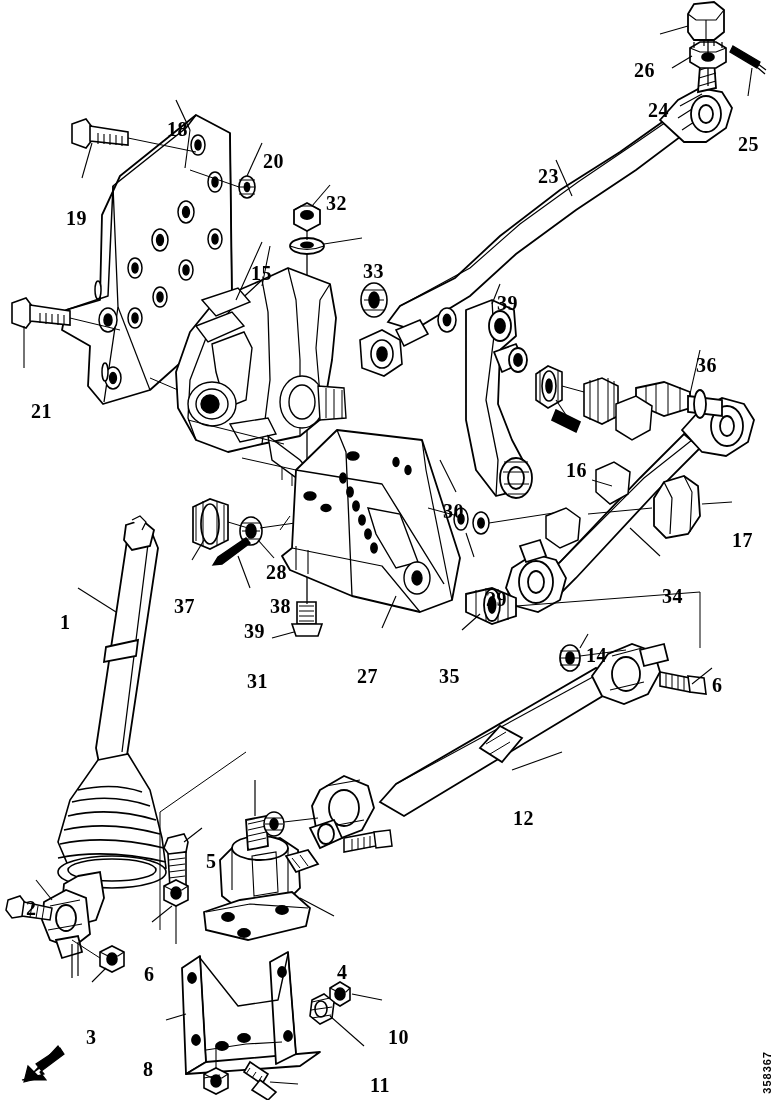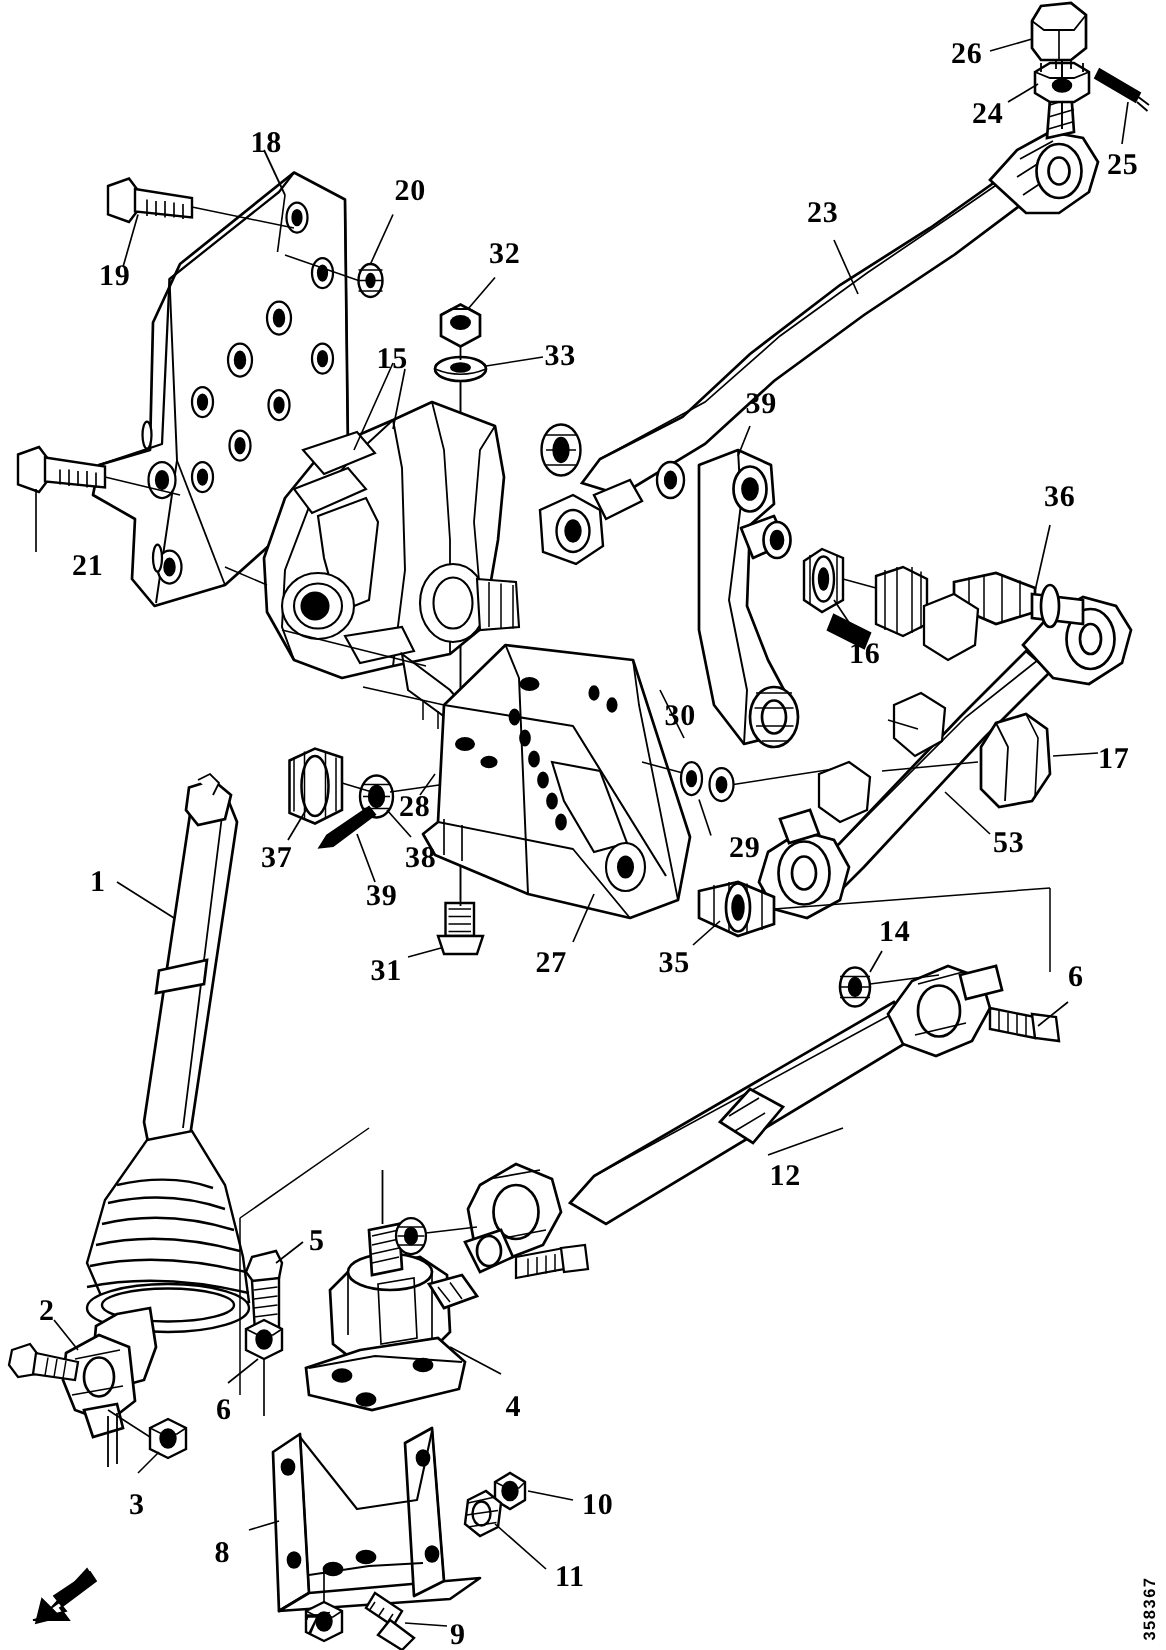--- a/index.html
+++ b/index.html
@@ -10,20 +10,21 @@
   .callout{
     position:absolute;
     font-family:"Liberation Serif",serif;
     font-size:20px;
     font-weight:700;
     color:#000;
     line-height:1;
     letter-spacing:0.5px;
     white-space:nowrap;
     user-select:none;
+    margin-top:34px;
   }
   #figcode{
     position:absolute;
     right:4px;
     bottom:6px;
     font-family:"Liberation Sans",sans-serif;
     font-size:11px;
     font-weight:700;
     color:#000;
     letter-spacing:1px;
@@ -531,34 +532,34 @@
   <div class="callout" style="left:370px;top:1041px">11</div>
   <div class="callout" style="left:513px;top:774px">12</div>
   <div class="callout" style="left:712px;top:641px">6</div>
   <div class="callout" style="left:586px;top:611px">14</div>
   <div class="callout" style="left:251px;top:229px">15</div>
   <div class="callout" style="left:566px;top:426px">16</div>
   <div class="callout" style="left:732px;top:496px">17</div>
   <div class="callout" style="left:167px;top:85px">18</div>
   <div class="callout" style="left:66px;top:174px">19</div>
   <div class="callout" style="left:263px;top:117px">20</div>
-  <div class="callout" style="left:48px;top:367px">21</div>
+  <div class="callout" style="left:31px;top:367px">21</div>
   <div class="callout" style="left:497px;top:259px">39</div>
   <div class="callout" style="left:538px;top:132px">23</div>
   <div class="callout" style="left:648px;top:66px">24</div>
   <div class="callout" style="left:738px;top:100px">25</div>
   <div class="callout" style="left:634px;top:26px">26</div>
   <div class="callout" style="left:357px;top:632px">27</div>
   <div class="callout" style="left:266px;top:528px">28</div>
   <div class="callout" style="left:486px;top:555px">29</div>
   <div class="callout" style="left:443px;top:467px">30</div>
   <div class="callout" style="left:247px;top:637px">31</div>
   <div class="callout" style="left:326px;top:159px">32</div>
   <div class="callout" style="left:363px;top:227px">33</div>
-  <div class="callout" style="left:662px;top:552px">53</div>
+  <div class="callout" style="left:662px;top:552px">34</div>
   <div class="callout" style="left:439px;top:632px">35</div>
   <div class="callout" style="left:696px;top:321px">36</div>
   <div class="callout" style="left:174px;top:562px">37</div>
   <div class="callout" style="left:270px;top:562px">38</div>
   <div class="callout" style="left:244px;top:587px">39</div>
 
   <div id="figcode">358367</div>
 
 </div>
 

